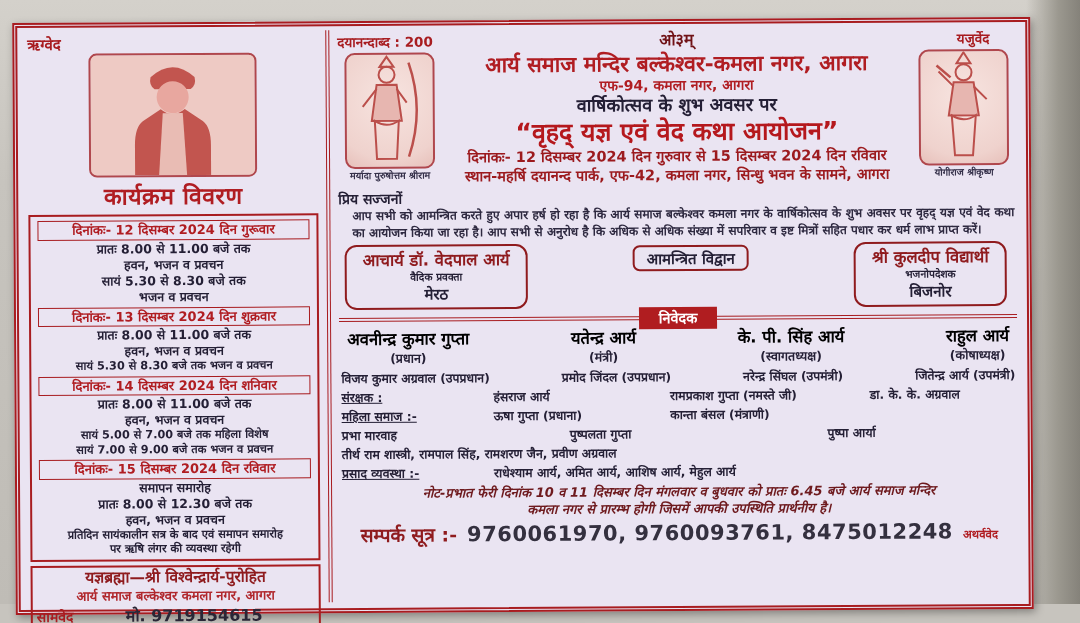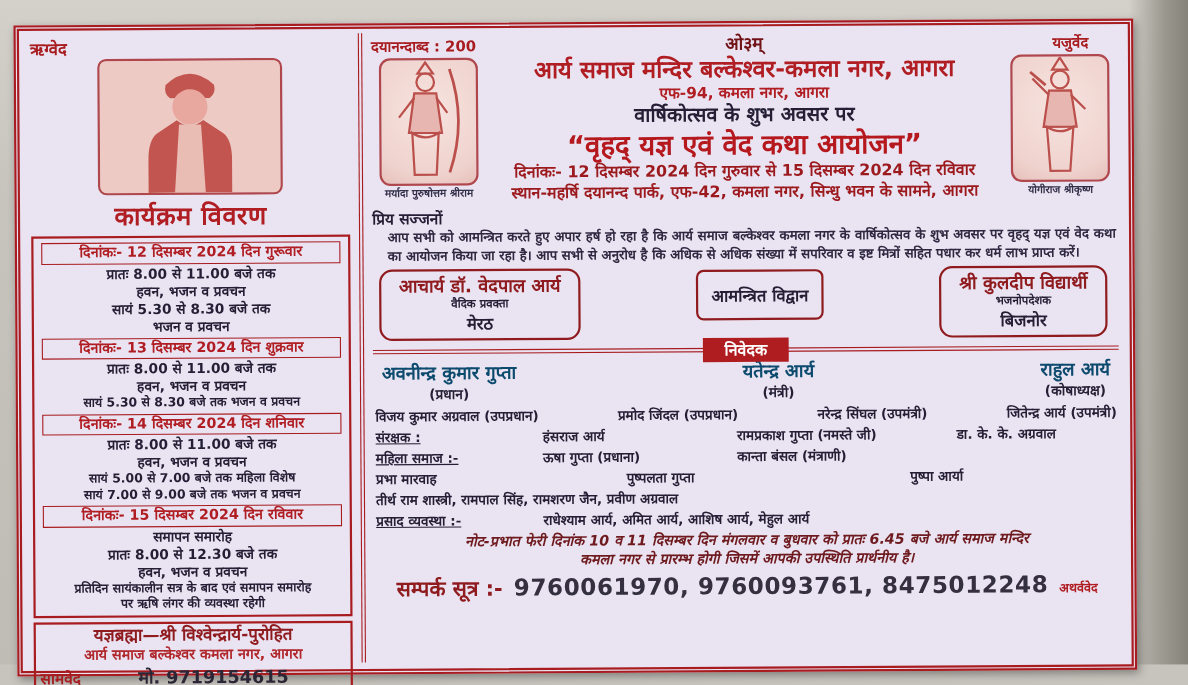--- a/index.html
+++ b/index.html
@@ -65,31 +65,31 @@
   .invite-text { font-weight:bold; font-size:12px; color:#2e2940; line-height:1.4;
     text-align:justify; padding:0 2px 0 14px; }
 
   .guest-row { display:flex; justify-content:space-between; align-items:flex-start;
     margin:4px 10px 2px 6px; }
   .guest-box { border:2px solid #8f1b1e; border-radius:12px; text-align:center;
     padding:1px 16px 4px; font-weight:bold; }
   .gname { color:#8f1b1e; font-size:16.5px; }
   .grole { font-size:10.5px; color:#241f35; line-height:1.2; }
   .gcity { font-size:15px; color:#241f35; }
-  .center-box { border:2px solid #8f1b1e; border-radius:7px; padding:11px 12px;
+  .center-box { border:2px solid #8f1b1e; border-radius:7px; padding:1px 12px;
     font-size:15px; color:#241f35; font-weight:bold; margin-top:2px; }
 
   .nivedak-wrap { border-top:4px double #a81c20; margin-top:6px; text-align:center;
     height:16px; }
   .banner { display:inline-block; background:#b01d20; color:#ffffff; font-weight:bold;
     font-size:14.5px; padding:0 20px 2px; position:relative; top:-13px; }
 
   .officers { display:flex; justify-content:space-between; text-align:center;
     font-weight:bold; padding:0 8px; margin-top:-4px; }
-  .oname { font-size:16.5px; color:#0c4a6e; line-height:1.2; }
+  .oname { font-size:16.5px; color:#000000; line-height:1.2; }
   .orole { font-size:12.5px; color:#241f35; }
   .vice-row { display:flex; justify-content:space-between; font-weight:bold;
     font-size:12.3px; color:#241f35; margin-top:3px; padding:0 2px; }
   .crow { display:flex; font-weight:bold; font-size:12.3px; color:#241f35;
     margin-top:2px; padding:0 2px; }
   .clabel { width:152px; text-decoration:underline; flex:0 0 auto; }
   .ccol1 { flex:1.15; } .ccol2 { flex:1.3; } .ccol3 { flex:0.95; }
 
   .note { text-align:center; font-style:italic; color:#6e1a1e; font-weight:bold;
     font-size:13px; line-height:1.3; margin-top:4px; }
@@ -236,20 +236,24 @@
       <div class="officers">
         <div>
           <div class="oname">अवनीन्द्र कुमार गुप्ता</div>
           <div class="orole">(प्रधान)</div>
         </div>
         <div>
           <div class="oname">यतेन्द्र आर्य</div>
           <div class="orole">(मंत्री)</div>
         </div>
         <div>
+          <div class="oname">के. पी. सिंह आर्य</div>
+          <div class="orole">(स्वागतध्यक्ष)</div>
+        </div>
+        <div>
           <div class="oname">राहुल आर्य</div>
           <div class="orole">(कोषाध्यक्ष)</div>
         </div>
       </div>
 
       <div class="vice-row">
         <span>विजय कुमार अग्रवाल (उपप्रधान)</span>
         <span>प्रमोद जिंदल (उपप्रधान)</span>
         <span>नरेन्द्र सिंघल (उपमंत्री)</span>
         <span>जितेन्द्र आर्य (उपमंत्री)</span>

